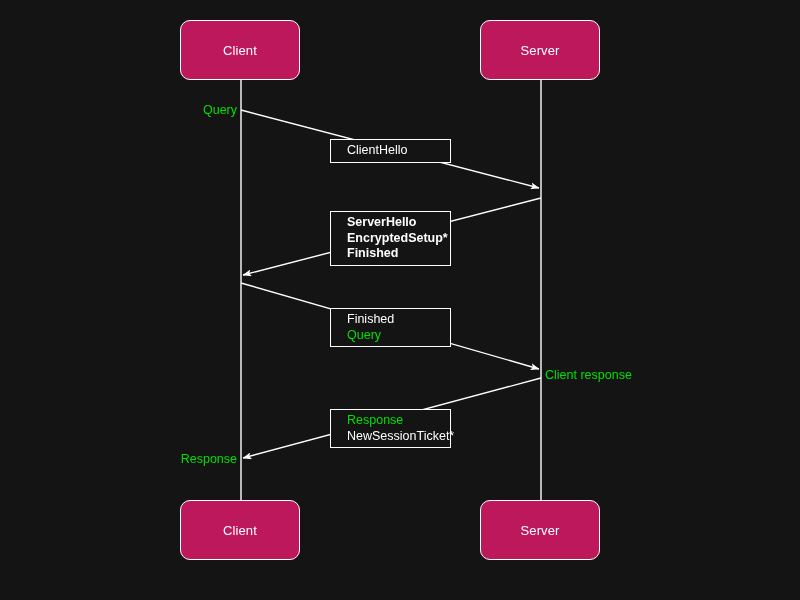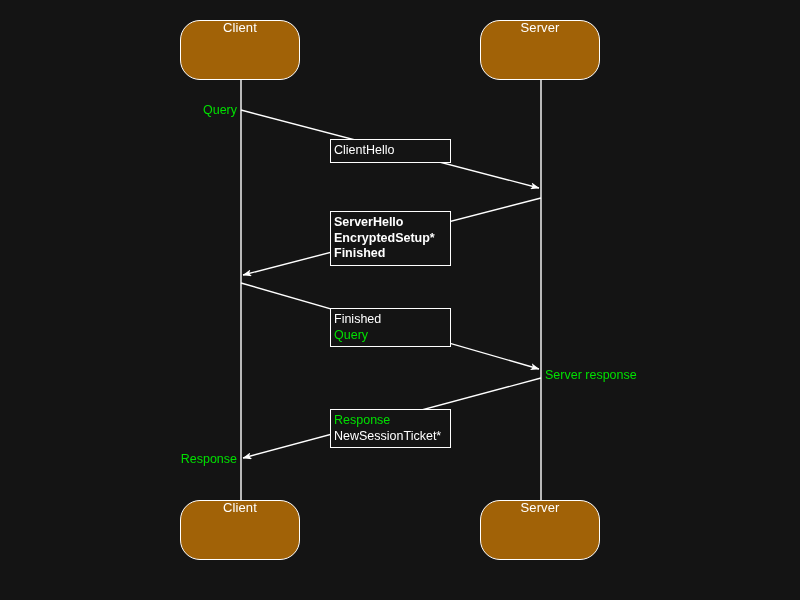--- a/index.html
+++ b/index.html
@@ -25,43 +25,43 @@
     width: 800px;
     height: 600px;
   }
 
   
   .actor-box {
     position: absolute;
     width: 120px;
     height: 60px;
     border: 1.4px solid #ffffff;
-    border-radius: 20px;
-    background: #a16207;
+    border-radius: 10px;
+    background: #be185d;
     box-sizing: border-box;
     display: flex;
-    align-items: flex-start;
+    align-items: center;
     justify-content: center;
   }
   .actor-label {
     color: #ffffff;
     font-size: 13px;
     line-height: 1;
     letter-spacing: 0.1px;
   }
 
   
   .msg-box {
     position: absolute;
     left: 330px;
     width: 121px;
     border: 1.4px solid #ffffff;
     background: #141414;
     box-sizing: border-box;
-    padding: 3px 0 3px 3px;
+    padding: 3px 0 3px 16px;
   }
   .msg-line {
     font-size: 12.5px;
     line-height: 15.5px;
     color: #ffffff;
     white-space: nowrap;
   }
   .msg-line.green { color: #00e000; }
 
   
@@ -125,17 +125,17 @@
     <div class="msg-line green">Query</div>
   </div>
 
   <div class="msg-box" style="top:409px;">
     <div class="msg-line green">Response</div>
     <div class="msg-line">NewSessionTicket*</div>
   </div>
 
   <div class="side-label left-of-line" style="left:100px; top:103px; width:137px;">Query</div>
 
-  <div class="side-label right-of-line" style="left:545px; top:368px;">Server response</div>
+  <div class="side-label right-of-line" style="left:545px; top:368px;">Client response</div>
 
   <div class="side-label left-of-line" style="left:100px; top:452px; width:137px;">Response</div>
 
 </div>
 
 </body></html>

